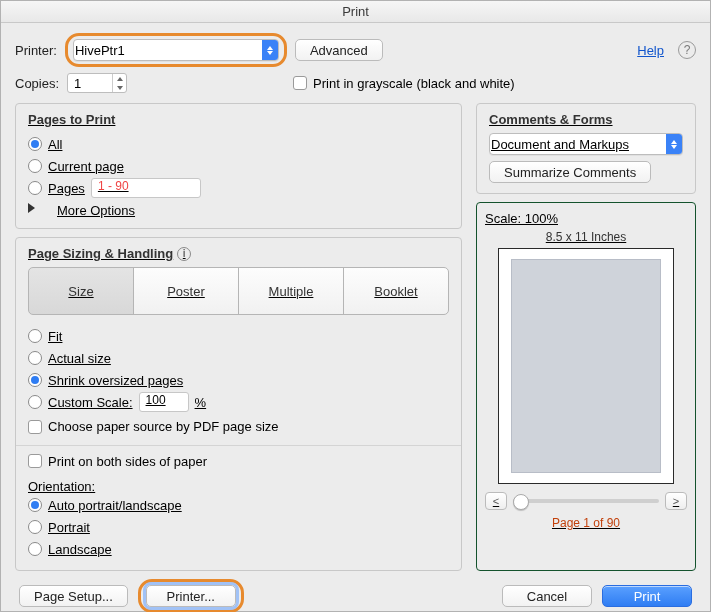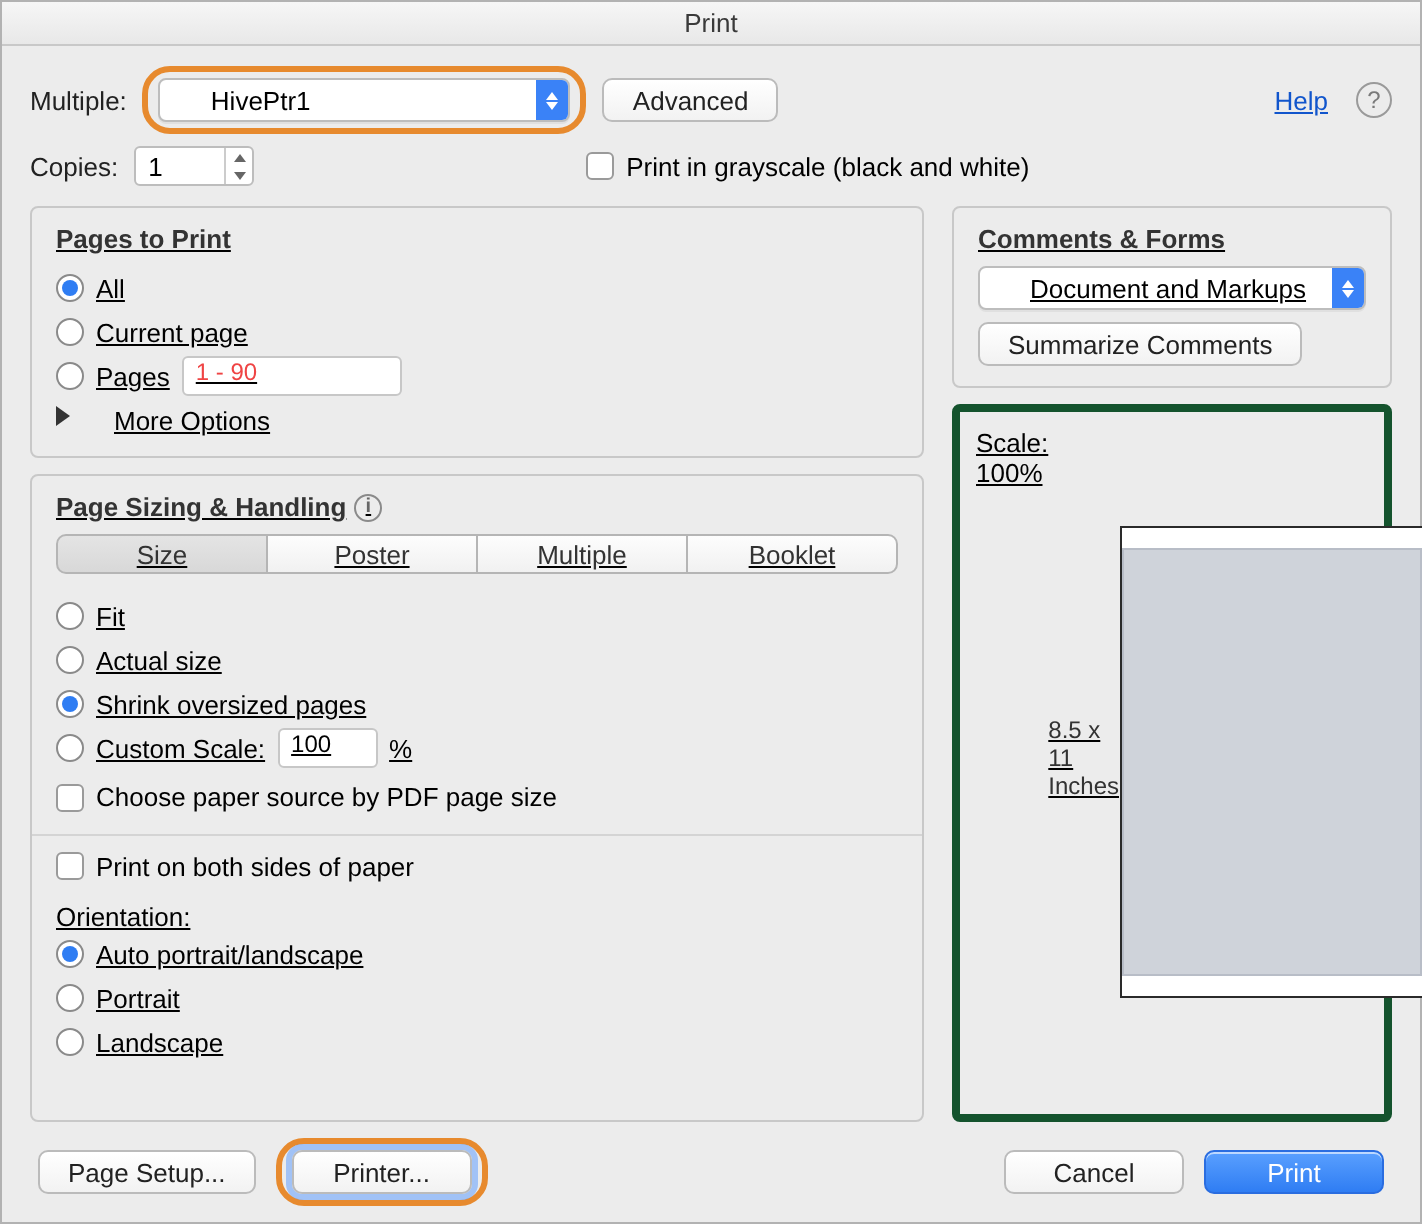--- a/index.html
+++ b/index.html
@@ -26,21 +26,21 @@
   .toprow { display:flex; align-items:center; gap:8px; margin-bottom:6px;}
   .label { color:#222; }
   .select-printer-wrap {
     display:flex; align-items:center;
     border:3px solid #e78a2e; border-radius:14px;
     padding:3px 5px;
   }
   .mac-select {
     display:flex; align-items:center; justify-content:space-between;
     background:#fff; border:1px solid #bdbdbd; border-radius:4px;
-    height:22px; padding:0 0 0 25px; font-size:13px;
+    height:22px; padding:0 0 0 1px; font-size:13px;
     box-shadow: 0 1px 0 rgba(0,0,0,0.05);
   }
   .mac-select .arrows {
     width:16px; height:20px; background:#3a82f7; border-radius:0 3px 3px 0;
     display:flex; flex-direction:column; align-items:center; justify-content:center;
     gap:1px;
   }
   .mac-select .arrows::before, .mac-select .arrows::after {
     content:""; width:0;height:0; border-left:3px solid transparent; border-right:3px solid transparent;
   }
@@ -80,30 +80,30 @@
   .leftcol { flex:1; display:flex; flex-direction:column; gap:8px;}
   .rightcol { width:220px; display:flex; flex-direction:column; gap:8px;}
   .radio-row { display:flex; align-items:center; gap:6px; height:22px;}
   .radio { width:14px;height:14px;border:1px solid #8a8a8a;border-radius:50%;background:#fff;display:inline-flex;align-items:center;justify-content:center;}
   .radio.checked::after{content:"";width:8px;height:8px;border-radius:50%;background:#2f7df3;}
   .text-input { background:#fff;border:1px solid #c7c7c7;border-radius:3px;height:20px;width:110px; padding:0 6px; color:#ef4444; font-size:12px;}
   .more-options { display:flex; gap:22px; margin-top:4px;}
   .tri-right { width:0;height:0;border-top:5px solid transparent;border-bottom:5px solid transparent;border-left:7px solid #333;}
   .seg-group { display:flex; gap:0; margin:6px 0 10px;}
   .seg {
-    flex:1; height:20px; border:1px solid #b5b5b5; background:linear-gradient(#fdfdfd,#f1f1f1);
+    flex:1; height:48px; border:1px solid #b5b5b5; background:linear-gradient(#fdfdfd,#f1f1f1);
     display:flex;align-items:center;justify-content:center; font-size:13px; color:#333;
     margin-left:-1px; border-radius:0;
   }
   .seg:first-child{border-radius:5px 0 0 5px;margin-left:0;}
   .seg:last-child{border-radius:0 5px 5px 0;}
   .seg.active{background:linear-gradient(#e4e4e4,#d8d8d8);}
   .small-input { background:#fff;border:1px solid #c7c7c7;border-radius:3px;height:20px;width:50px;padding:0 6px;color:#000000;font-size:12px;}
   .hr { height:0; border-top:1px solid #d4d4d4; margin:8px -12px;}
-  .preview-box { border:4px solid #14532d; border-radius:4px; padding:8px 8px 10px; background:#ececec; display:flex; align-items:center;}
+  .preview-box { border:1px solid #14532d; border-radius:4px; padding:8px 8px 10px; background:#ececec; display:flex; flex-direction:column; align-items:center;}
   .scale-label{ align-self:flex-start; font-size:13px; margin-bottom:4px;}
   .paper-label{font-size:12px;color:#333;margin-bottom:4px;}
   .page-outer{width:176px;height:236px;border:1px solid #2a2a2a;background:#fff;display:flex;align-items:center;justify-content:center;}
   .page-inner{width:150px;height:214px;background:#cfd3da;border:1px solid #b8bdc7;}
   .nav-row{display:flex;align-items:center;gap:6px;width:100%;margin-top:8px;}
   .nav-btn{width:22px;height:18px;border:1px solid #bbb;border-radius:4px;background:linear-gradient(#fff,#eee);display:flex;align-items:center;justify-content:center;font-size:11px;color:#555;}
   .slider{flex:1;height:4px;background:#cfcfcf;border-radius:2px;position:relative;}
   .slider::after{content:"";position:absolute;left:0;top:-5px;width:14px;height:14px;border-radius:50%;background:#fff;border:1px solid #aaa;box-shadow:0 1px 1px rgba(0,0,0,0.2);}
   .page-of{font-size:12px;color:#c2410c;margin-top:6px;}
   .footer { display:flex; align-items:center; gap:10px; padding:8px 4px 2px;}
@@ -114,21 +114,21 @@
   .rightcol .btn, .footer .btn { min-width:72px; }
 </style>
 </head>
 <body>
 
 <div class="window">
   <div class="titlebar">Print</div>
   <div class="content">
 
     <div class="toprow">
-      <span class="label">Multiple:</span>
+      <span class="label">Printer:</span>
       <div class="select-printer-wrap">
         <div class="mac-select" style="width:206px;">
           <span>HivePtr1</span>
           <span class="arrows"></span>
         </div>
       </div>
       <button class="btn">Advanced</button>
       <a class="help-link" href="#">Help</a>
       <span class="help-icon">?</span>
     </div>

